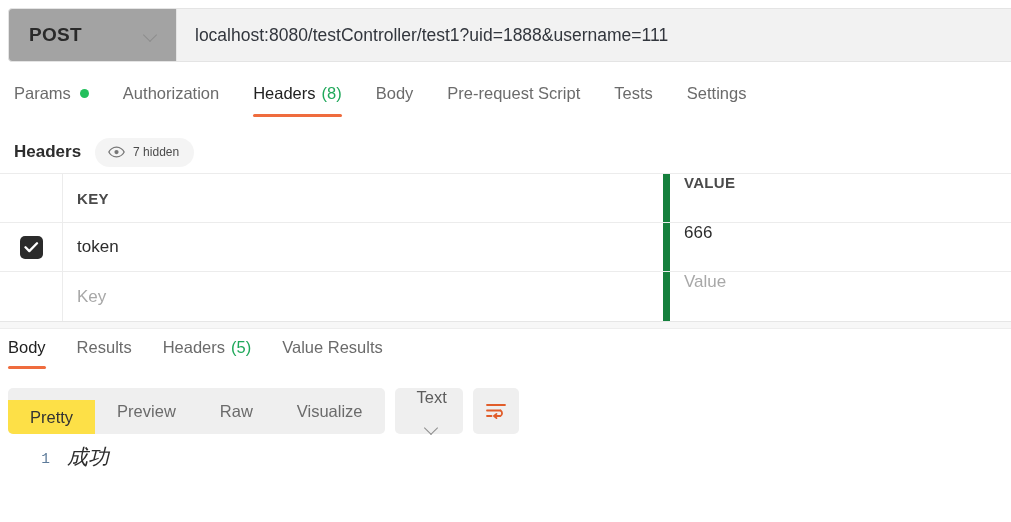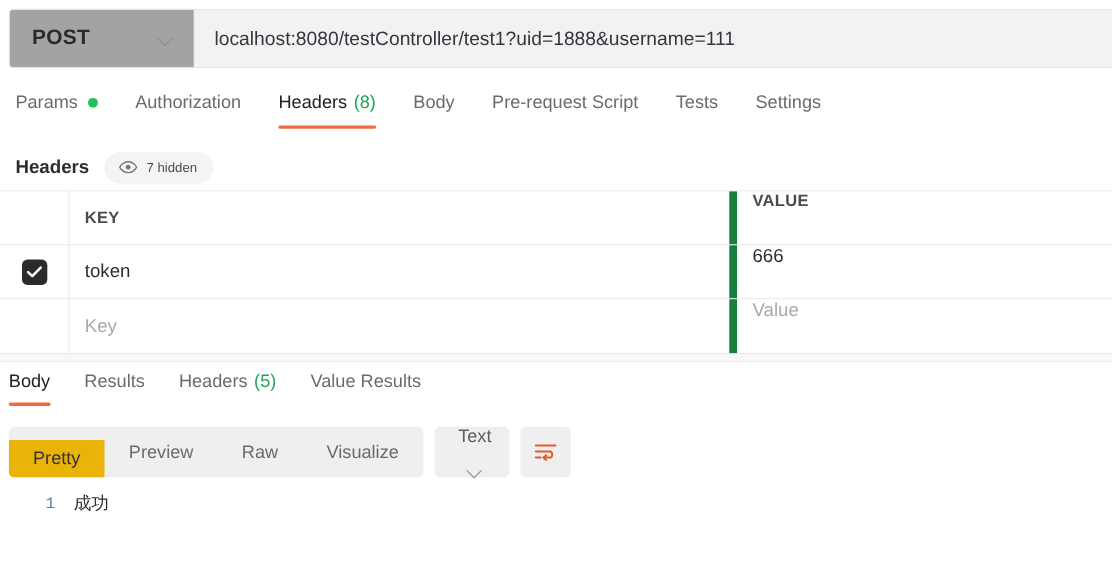--- a/index.html
+++ b/index.html
@@ -149,43 +149,43 @@
     height: 46px; display: flex; align-items: center; gap: 10px;
   }
   .segmented {
     height: 46px; background: #efefef; border-radius: 5px;
     display: flex; align-items: stretch; overflow: hidden;
   }
   .seg {
     display: flex; align-items: center; justify-content: center;
     padding: 0 22px; font-size: 16.5px; color: #6b6b6b; cursor: pointer;
   }
-  .seg.active { background: #eab308; color: #333333; margin-top: 12px; }
+  .seg.active { background: #fde047; color: #333333; margin-top: 12px; }
   .type-select {
     height: 46px; background: #efefef; border-radius: 5px;
     display: flex; align-items: center; gap: 14px;
     padding: 0 16px 0 22px; cursor: pointer; flex-direction: column;
   }
   .type-label { font-size: 16.5px; color: #5c5c5c; }
   .wrap-btn {
     width: 46px; height: 46px; background: #efefef; border-radius: 5px;
     display: flex; align-items: center; justify-content: center; cursor: pointer;
   }
 
   
   .res-body { position: absolute; left: 0; top: 446px; width: 1011px; height: 76px; }
   .code-line { display: flex; align-items: flex-start; height: 26px; }
   .gutter {
     width: 62px; flex: 0 0 62px; text-align: right; padding-right: 12px;
     font-family: "Liberation Mono", monospace; font-size: 14.5px; color: #5c7a99;
     line-height: 26px;
   }
   .code-text {
-    font-family: "Liberation Mono", monospace; font-size: 16px; color: #2d2d2d;
-    line-height: 26px; padding-left: 5px;
+    font-family: "Liberation Mono", monospace; font-size: 21px; color: #2d2d2d;
+    line-height: 26px; padding-left: 5px; font-style: italic;
   }
 </style>
 </head>
 <body>
 
 <div class="app">
 
   <div class="url-row">
     <div class="method-box">
       <span class="method-label">POST</span>

